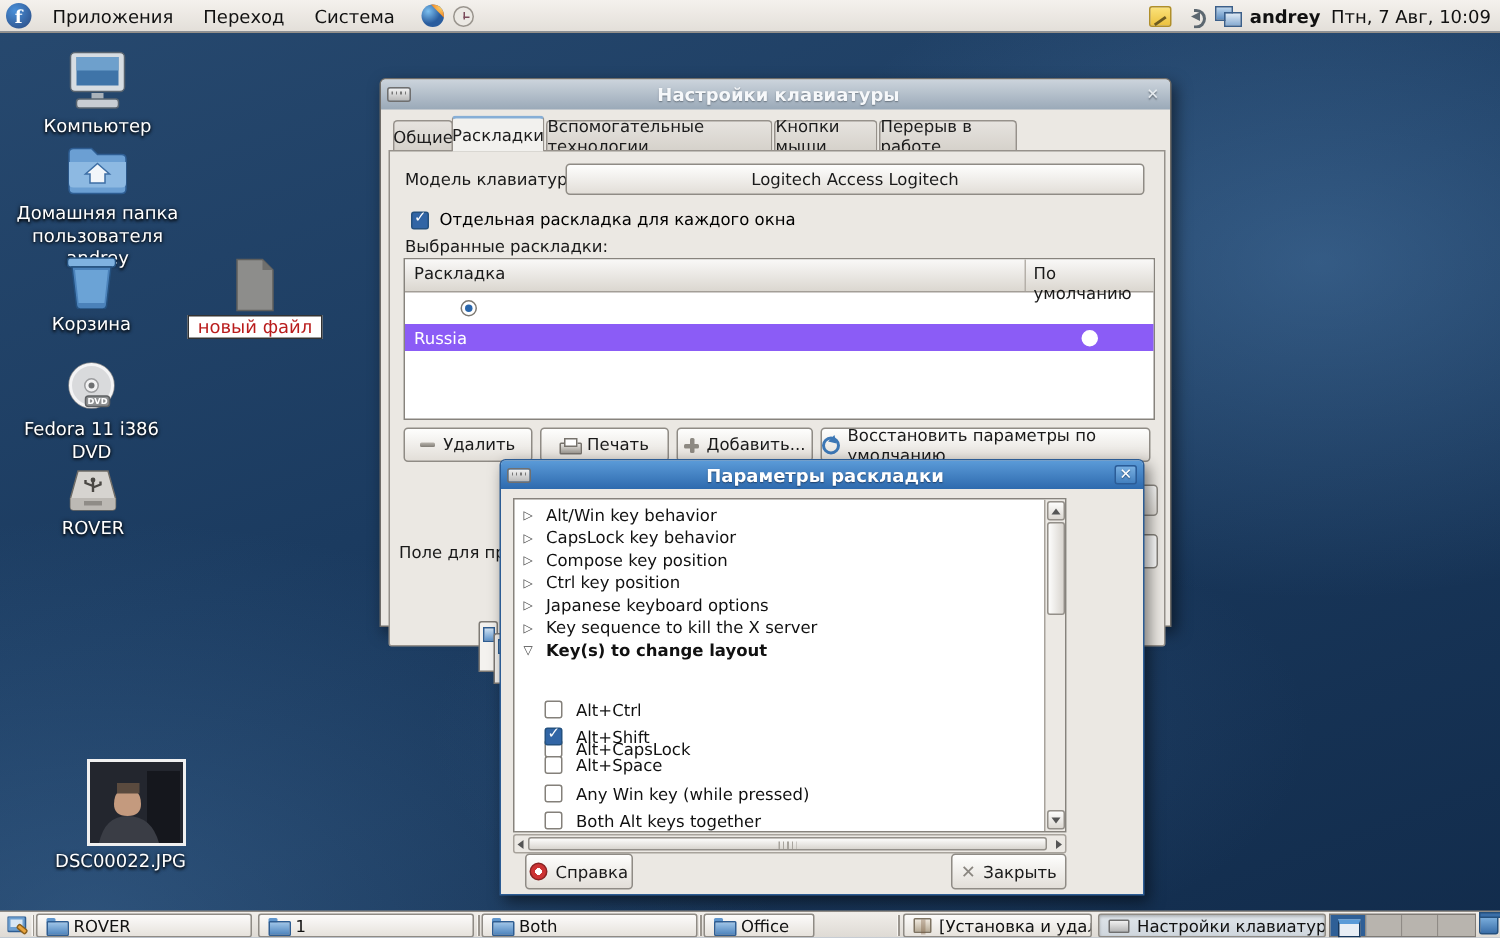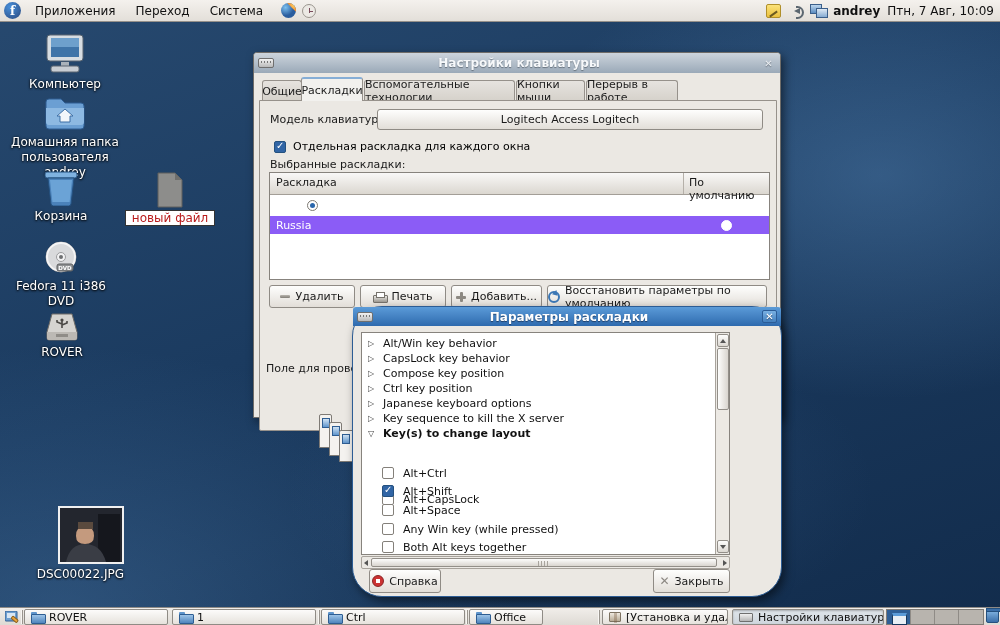--- a/index.html
+++ b/index.html
@@ -327,21 +327,21 @@
   <div class="wfrag" style="left:319px;top:414px;width:13px;height:34px;">
       <div class="fdoc"></div>
     </div>
   <div class="wfrag" style="left:329px;top:422px;width:13px;height:34px;">
       <div class="fdoc"></div>
     </div>
   <div class="wfrag" style="left:339px;top:430px;width:16px;height:32px;">
       <div class="fdoc"></div>
     </div>
 
-  <div class="window" style="left:352px;top:306px;width:430px;height:291px;z-index:20;border-color:#2c5c94;border-radius:30px;">
+  <div class="window" style="left:333px;top:306px;width:430px;height:291px;z-index:20;border-color:#2c5c94;">
     <div class="titlebar tb-active" style="height:19px;">
       <div class="kbd-ico"></div>
       <div class="tb-title">Параметры раскладки</div>
       <div class="tb-close blue">✕</div>
     </div>
 
     <div class="opt-list" style="left:8px;top:25px;width:369px;height:223px;">
       <div class="tree-row" style="top:3px;">
         <span class="exp">▷</span>
           <span>Alt/Win key behavior</span>
@@ -443,21 +443,21 @@
       <span class="tb-folder"></span>
       <span>ROVER</span>
     </div>
     <div class="task-btn" style="left:172px;width:144px;">
       <span class="tb-folder"></span>
       <span>1</span>
     </div>
     <div class="sep" style="left:318px;"></div>
     <div class="task-btn" style="left:321px;width:144px;">
       <span class="tb-folder"></span>
-      <span>Ctrl</span>
+      <span>Both</span>
     </div>
     <div class="sep" style="left:466px;"></div>
     <div class="task-btn" style="left:469px;width:74px;">
       <span class="tb-folder"></span>
       <span>Office</span>
     </div>
     <div class="sep" style="left:598px;"></div>
     <div class="task-btn" style="left:602px;width:126px;">
       <span class="tb-pkg"></span>
       <span>[Установка и удален...</span>

